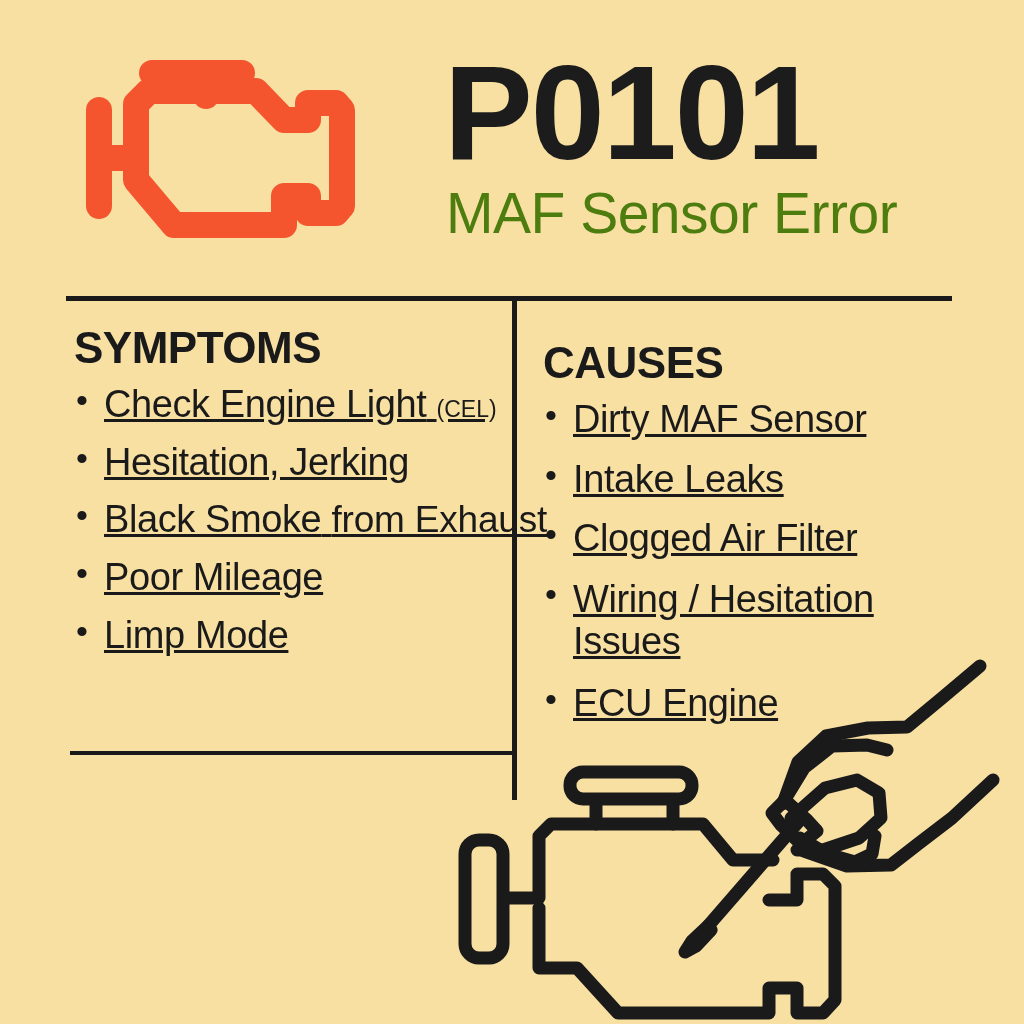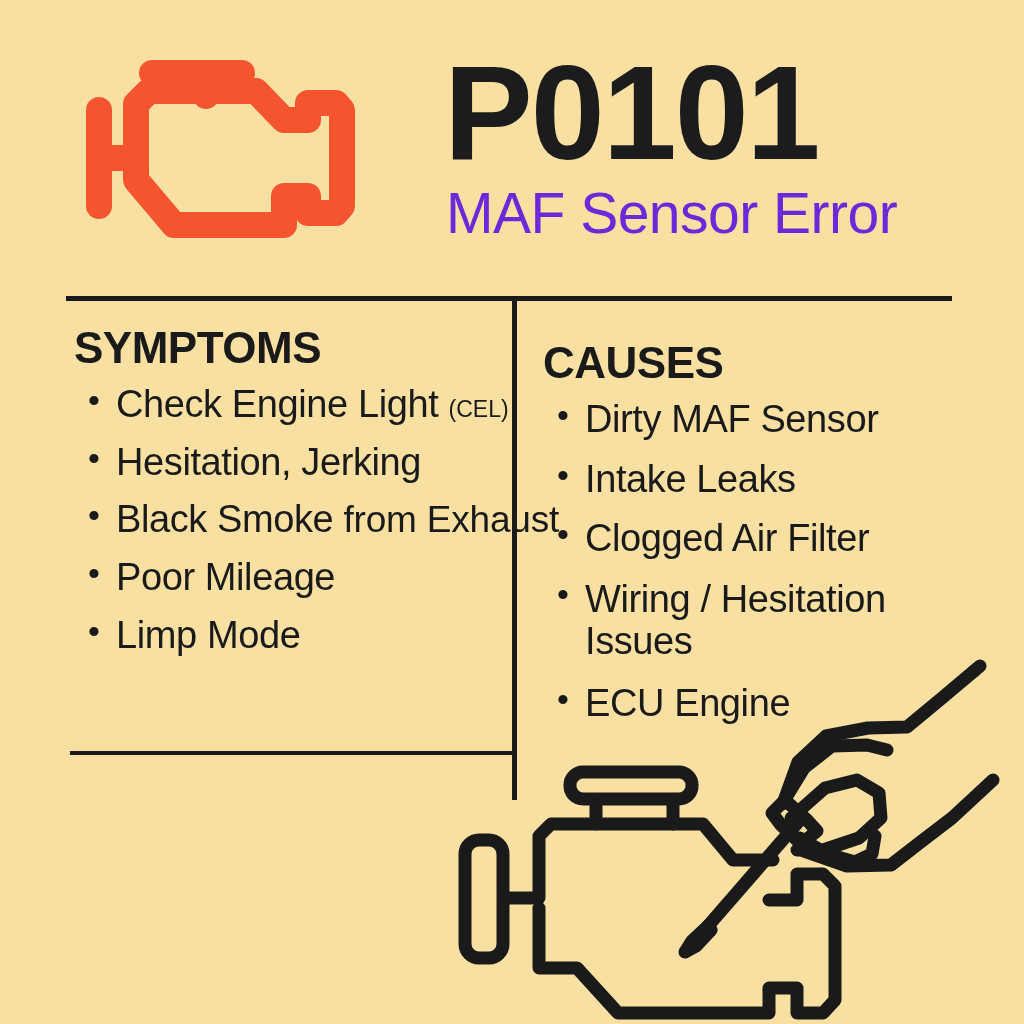--- a/index.html
+++ b/index.html
@@ -50,21 +50,21 @@
     line-height: 0.98;
     letter-spacing: -2px;
     margin: 0;
     color: #1C1C1C;
   }
   #code-subtitle {
     font-size: 57px;
     font-weight: normal;
     line-height: 1.05;
     margin: 6px 0 0 2px;
-    color: #6d28d9;
+    color: #4d7c0f;
     letter-spacing: -0.5px;
   }
 
   
   .rule-h {
     position: absolute;
     background: #1A1A1A;
   }
   #rule-top {
     left: 66px;
@@ -96,22 +96,23 @@
 
   .col-heading {
     font-size: 44px;
     font-weight: bold;
     letter-spacing: -0.5px;
     margin: 0 0 14px 0;
     line-height: 1.02;
   }
   .bullet-list {
     list-style: none;
-    margin: 12px;
+    margin: 0;
     padding: 0;
+    text-decoration: underline;
   }
   .bullet-item {
     position: relative;
     padding-left: 30px;
     font-size: 38px;
     line-height: 1.02;
     margin-bottom: 19px;
     letter-spacing: -0.4px;
     white-space: nowrap;
   }

